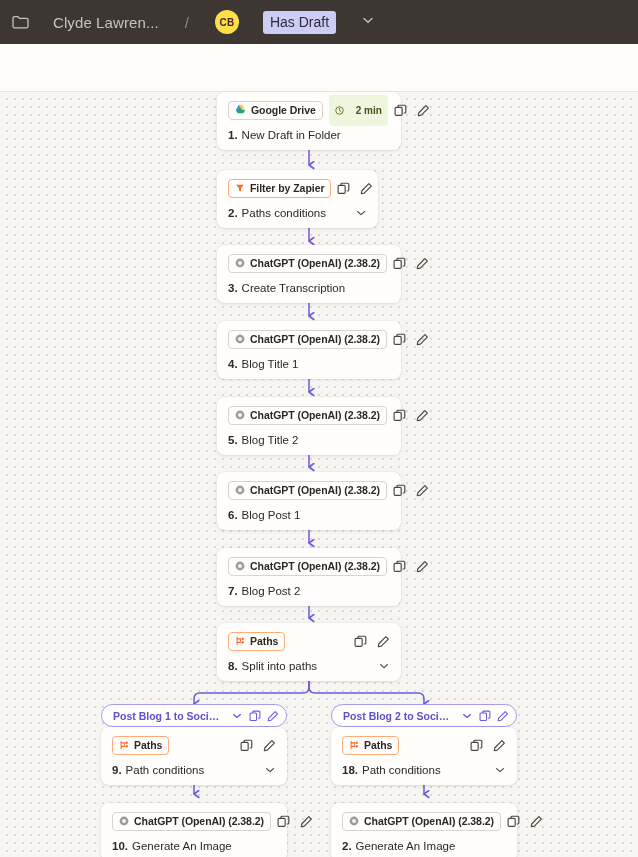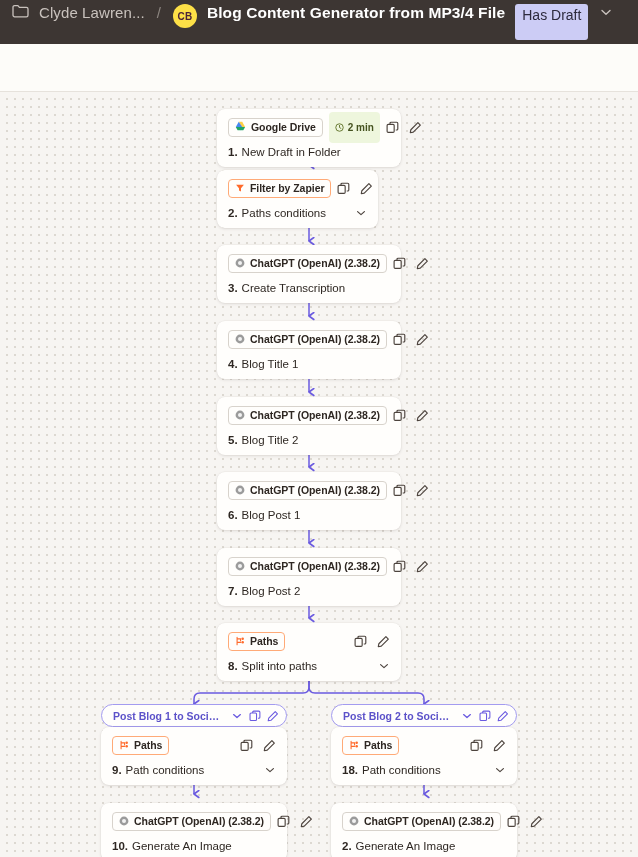--- a/index.html
+++ b/index.html
@@ -10,23 +10,23 @@
     background: #fdfcfa;
   }
 
   
   #app { position: relative; width: 638px; height: 857px; }
 
   .topbar {
     position: absolute; top: 0; left: 0;
     width: 638px; height: 44px;
     background: #3d3633;
-    display: flex; 
-    padding: 4px 12px;
-    gap: 10px;
+    display: flex; align-items: center;
+    padding: 12px 12px;
+    gap: 24px;
   }
   .folder-icon { width: 17px; height: 14px; flex: 0 0 auto; display:block; }
   .breadcrumb-folder {
     color: #c9c2bd; font-size: 15px; font-weight: 400;
     white-space: nowrap; letter-spacing: .1px;
   }
   .bc-sep { color: #8d8681; font-size: 15px; padding: 0 2px; }
   .avatar {
     width: 24px; height: 24px; border-radius: 50%;
     background: #fde047;
@@ -82,21 +82,21 @@
     border: 1px solid #d8d3cc; border-radius: 4px;
     padding: 1px 6px 2px; height: 19px;
     background: #fffefc;
   }
   .appchip.orange { border-color: #ffaa77; }
   .appchip-label {
     font-size: 10.5px; font-weight: 700; color: #2e2722;
     white-space: nowrap; letter-spacing: -.05px;
   }
   .timechip {
-    display: inline-flex; align-items: center; gap: 4px;
+    display: inline-flex; align-items: center; gap: 12px;
     background: #eef6dd; border-radius: 4px;
     padding: 2px 6px 3px; height: 31px;
   }
   .timechip-label {
     font-size: 10px; font-weight: 700; color: #45521f; white-space: nowrap;
   }
   .node-actions {
     margin-left: auto; display: flex; align-items: center; gap: 10px;
   }
   .icon-btn { width: 13px; height: 13px; display:block; cursor: pointer; }
@@ -138,21 +138,20 @@
 
   <div class="topbar">
     <span>
       <svg class="folder-icon" viewBox="0 0 17 14" fill="none">
         <path d="M1 3.2a1.6 1.6 0 0 1 1.6-1.6h3.3l1.5 1.8h7a1.6 1.6 0 0 1 1.6 1.6v6.2A1.6 1.6 0 0 1 14.4 12.8H2.6A1.6 1.6 0 0 1 1 11.2z" stroke="#c9c2bd" stroke-width="1.3" stroke-linejoin="round"></path>
       </svg>
     </span>
     <span class="breadcrumb-folder">Clyde Lawren...</span>
     <span class="bc-sep">/</span>
     <span class="avatar">CB</span>
-    <span class="zap-title">Blog Content Generator from MP3/4 File</span>
     <span class="draft-badge">Has Draft</span>
     <span>
       <svg class="hdr-chevron" viewBox="0 0 16 16" fill="none">
         <path d="M4 6.5 8 10.2l4-3.7" stroke="#c9c2bd" stroke-width="1.4" stroke-linecap="round" stroke-linejoin="round"></path>
       </svg>
     </span>
   </div>
 
   <div class="subbar"></div>
 
@@ -175,21 +174,21 @@
         <line x1="309" y1="505" x2="309" y2="526" marker-end="url(#arw)"></line>
 
         <path d="M309 584 L309 595 Q309 601 303 601 L200 601 Q194 601 194 607 L194 612" marker-end="url(#arw)"></path>
         <path d="M309 584 L309 595 Q309 601 315 601 L418 601 Q424 601 424 607 L424 612" marker-end="url(#arw)"></path>
 
         <line x1="194" y1="681" x2="194" y2="702" marker-end="url(#arw)"></line>
         <line x1="424" y1="681" x2="424" y2="702" marker-end="url(#arw)"></line>
       </g>
     </svg>
 
-    <div class="node" style="left:217px;top:17px;width:184px;">
+    <div class="node" style="left:217px;top:0;width:184px;">
       <div class="node-top">
         <span class="appchip">
           <span>
             <svg width="11" height="11" viewBox="0 0 12 12">
               <path d="M4.1.9h3.8L11 6.6H7.2z" fill="#ffcf47"></path>
               <path d="M4.1.9 7.9 6.6 6 10.1 .9 6.6z" fill="#4688f1"></path>
               <path d="M.9 6.6h10.1l-1.9 3.5H2.8z" fill="#22a465"></path>
             </svg>
           </span>
           <span class="appchip-label">Google Drive</span>

